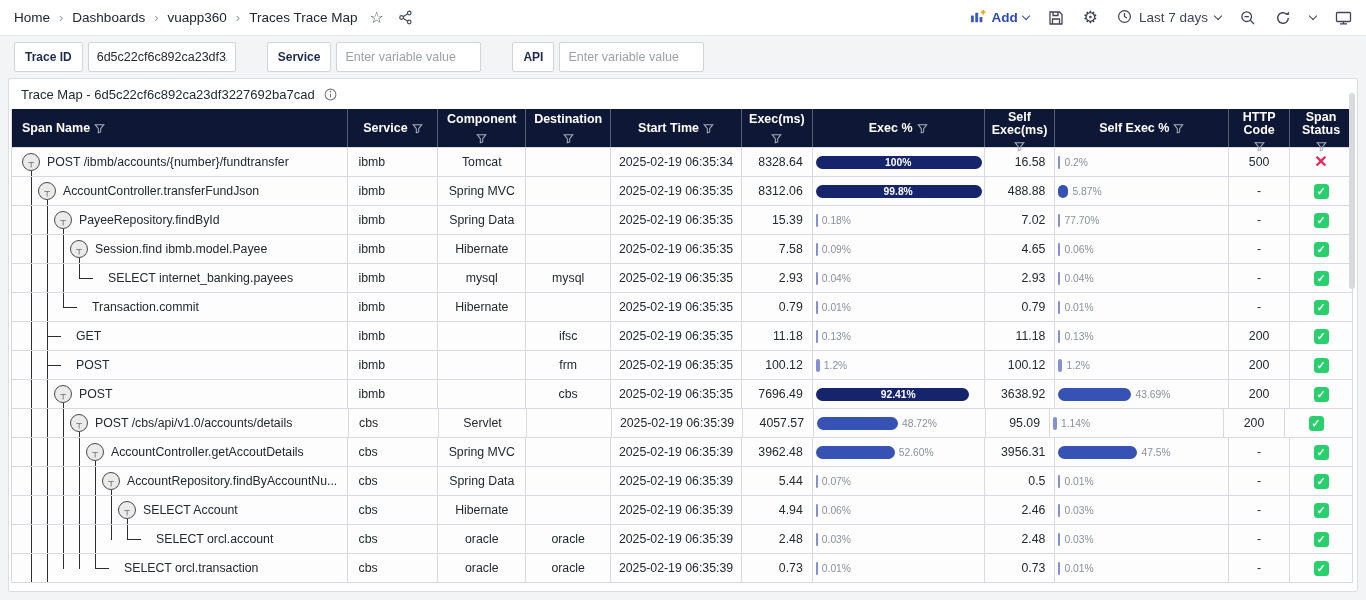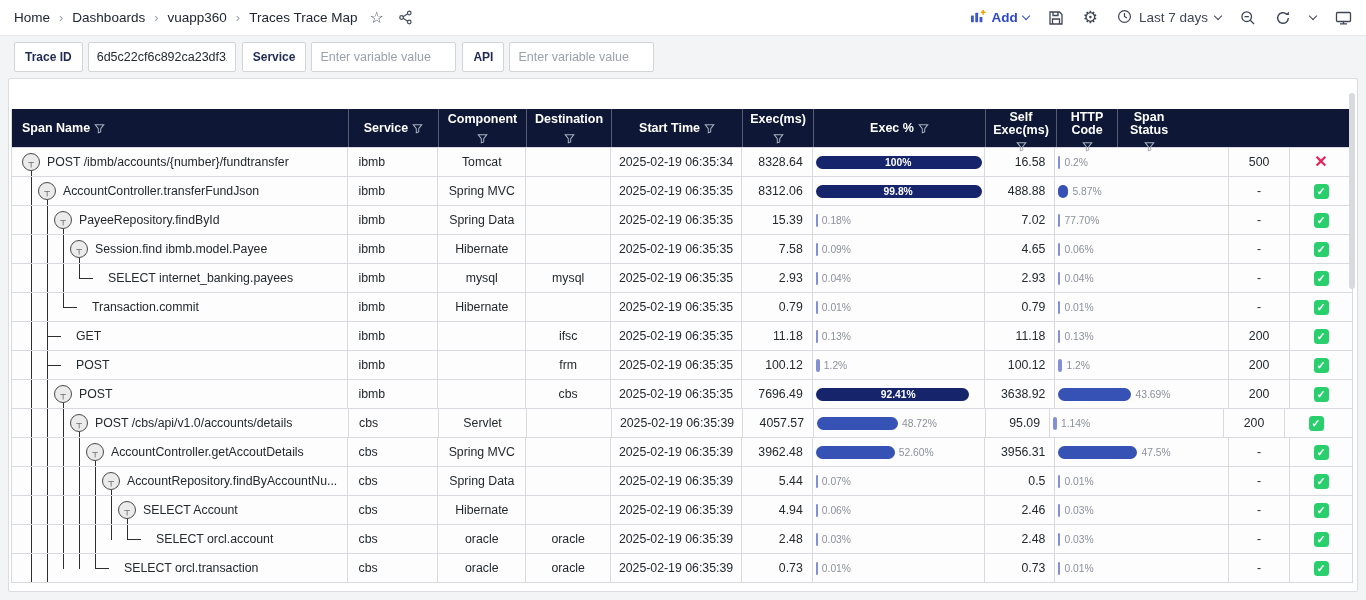--- a/index.html
+++ b/index.html
@@ -16,21 +16,21 @@
   .icon-btn { display:flex; align-items:center; justify-content:center; cursor:pointer; color:#454c5c; }
   .star { font-size:16px; line-height:1; color:#454c5c; }
   .top-actions { display:flex; align-items:center; gap:19px; }
   .add-btn { display:flex; align-items:center; gap:5px; color:#2c4ac6; font-weight:bold; font-size:13.5px; cursor:pointer; }
   .chev { width:6px; height:6px; border-right:1.5px solid currentColor; border-bottom:1.5px solid currentColor;
     transform:rotate(45deg); display:inline-block; margin-top:-3px; }
   .time-btn { display:flex; align-items:center; gap:7px; color:#3e4556; font-size:13.5px; cursor:pointer; }
   .gear { font-size:17px; color:#3e4556; }
 
   
-  .vars { height:42px; display:flex; align-items:center; gap:6px; padding:0 14px; }
+  .vars { height:42px; display:flex; align-items:center; gap:31px; padding:0 14px; }
   .var-group { display:flex; align-items:center; gap:5px; }
   .var-label { height:30px; display:flex; align-items:center; padding:0 10px; background:#fff;
     border:1px solid #d2d4d8; border-radius:2px; font-size:12px; font-weight:bold; color:#1e2a52; }
   .var-input { height:30px; border:1px solid #d2d4d8; border-radius:2px; padding:0 8px;
     font-size:12.5px; color:#24292e; font-family:"Liberation Sans",sans-serif; background:#fff; outline:none; }
   .var-input::placeholder { color:#9aa1ac; }
   .w-trace { width:148px; } .w-other { width:145px; }
 
   
   .panel { position:absolute; left:8px; top:78px; width:1350px; height:514px;
@@ -178,20 +178,32 @@
     <span class="var-label">Service</span>
     <input class="var-input w-other" placeholder="Enter variable value" style="">
   </div>
   <div class="var-group">
     <span class="var-label">API</span>
     <input class="var-input w-other" placeholder="Enter variable value" style="">
   </div>
 </div>
 
 <div class="panel">
+  <div class="panel-head">
+    <span class="panel-title">Trace Map - 6d5c22cf6c892ca23df3227692ba7cad</span>
+    <span style="display:flex;">
+      <svg width="13" height="13" viewBox="0 0 14 14">
+          <g fill="none" stroke="#6e7582" stroke-width="1.1">
+        <circle cx="7" cy="7" r="5.8"></circle>
+            <path d="M7 6.2v4"></path>
+          </g>
+          <circle cx="7" cy="3.9" r="0.9" fill="#6e7582"></circle>
+        </svg>
+    </span>
+  </div>
   <div class="ttable" id="ttable">
     <div class="thead" id="thead" style="background: rgb(14, 24, 54);">
         <div class="hcell left" style="width: 337px;">
           <span>Span Name</span>
           <span style="display: flex;">
             <svg width="11" height="11" viewBox="0 0 12 12">
               <path d="M1.3 1.8h9.4L7.3 6.3v3.4l-2.6 1V6.3z" fill="none" stroke="#a9afbf" stroke-width="1.1"></path>
             </svg>
           </span>
         </div>
@@ -238,20 +250,28 @@
         <div class="hcell" style="width: 172px;">
           <span>Exec %</span>
           <span style="display: flex;">
             <svg width="11" height="11" viewBox="0 0 12 12">
               <path d="M1.3 1.8h9.4L7.3 6.3v3.4l-2.6 1V6.3z" fill="none" stroke="#a9afbf" stroke-width="1.1"></path>
             </svg>
           </span>
         </div>
         <div class="hcell" style="width: 71px;">
           <span>Self Exec(ms)</span>
+          <span style="display: flex;">
+            <svg width="11" height="11" viewBox="0 0 12 12">
+              <path d="M1.3 1.8h9.4L7.3 6.3v3.4l-2.6 1V6.3z" fill="none" stroke="#a9afbf" stroke-width="1.1"></path>
+            </svg>
+          </span>
+        </div>
+        <div class="hcell" style="width: 174px;">
+          <span>Self Exec %</span>
           <span style="display: flex;">
             <svg width="11" height="11" viewBox="0 0 12 12">
               <path d="M1.3 1.8h9.4L7.3 6.3v3.4l-2.6 1V6.3z" fill="none" stroke="#a9afbf" stroke-width="1.1"></path>
             </svg>
           </span>
         </div>
         <div class="hcell" style="width: 61px;">
           <span>HTTP Code</span>
           <span style="display: flex;">
             <svg width="11" height="11" viewBox="0 0 12 12">

